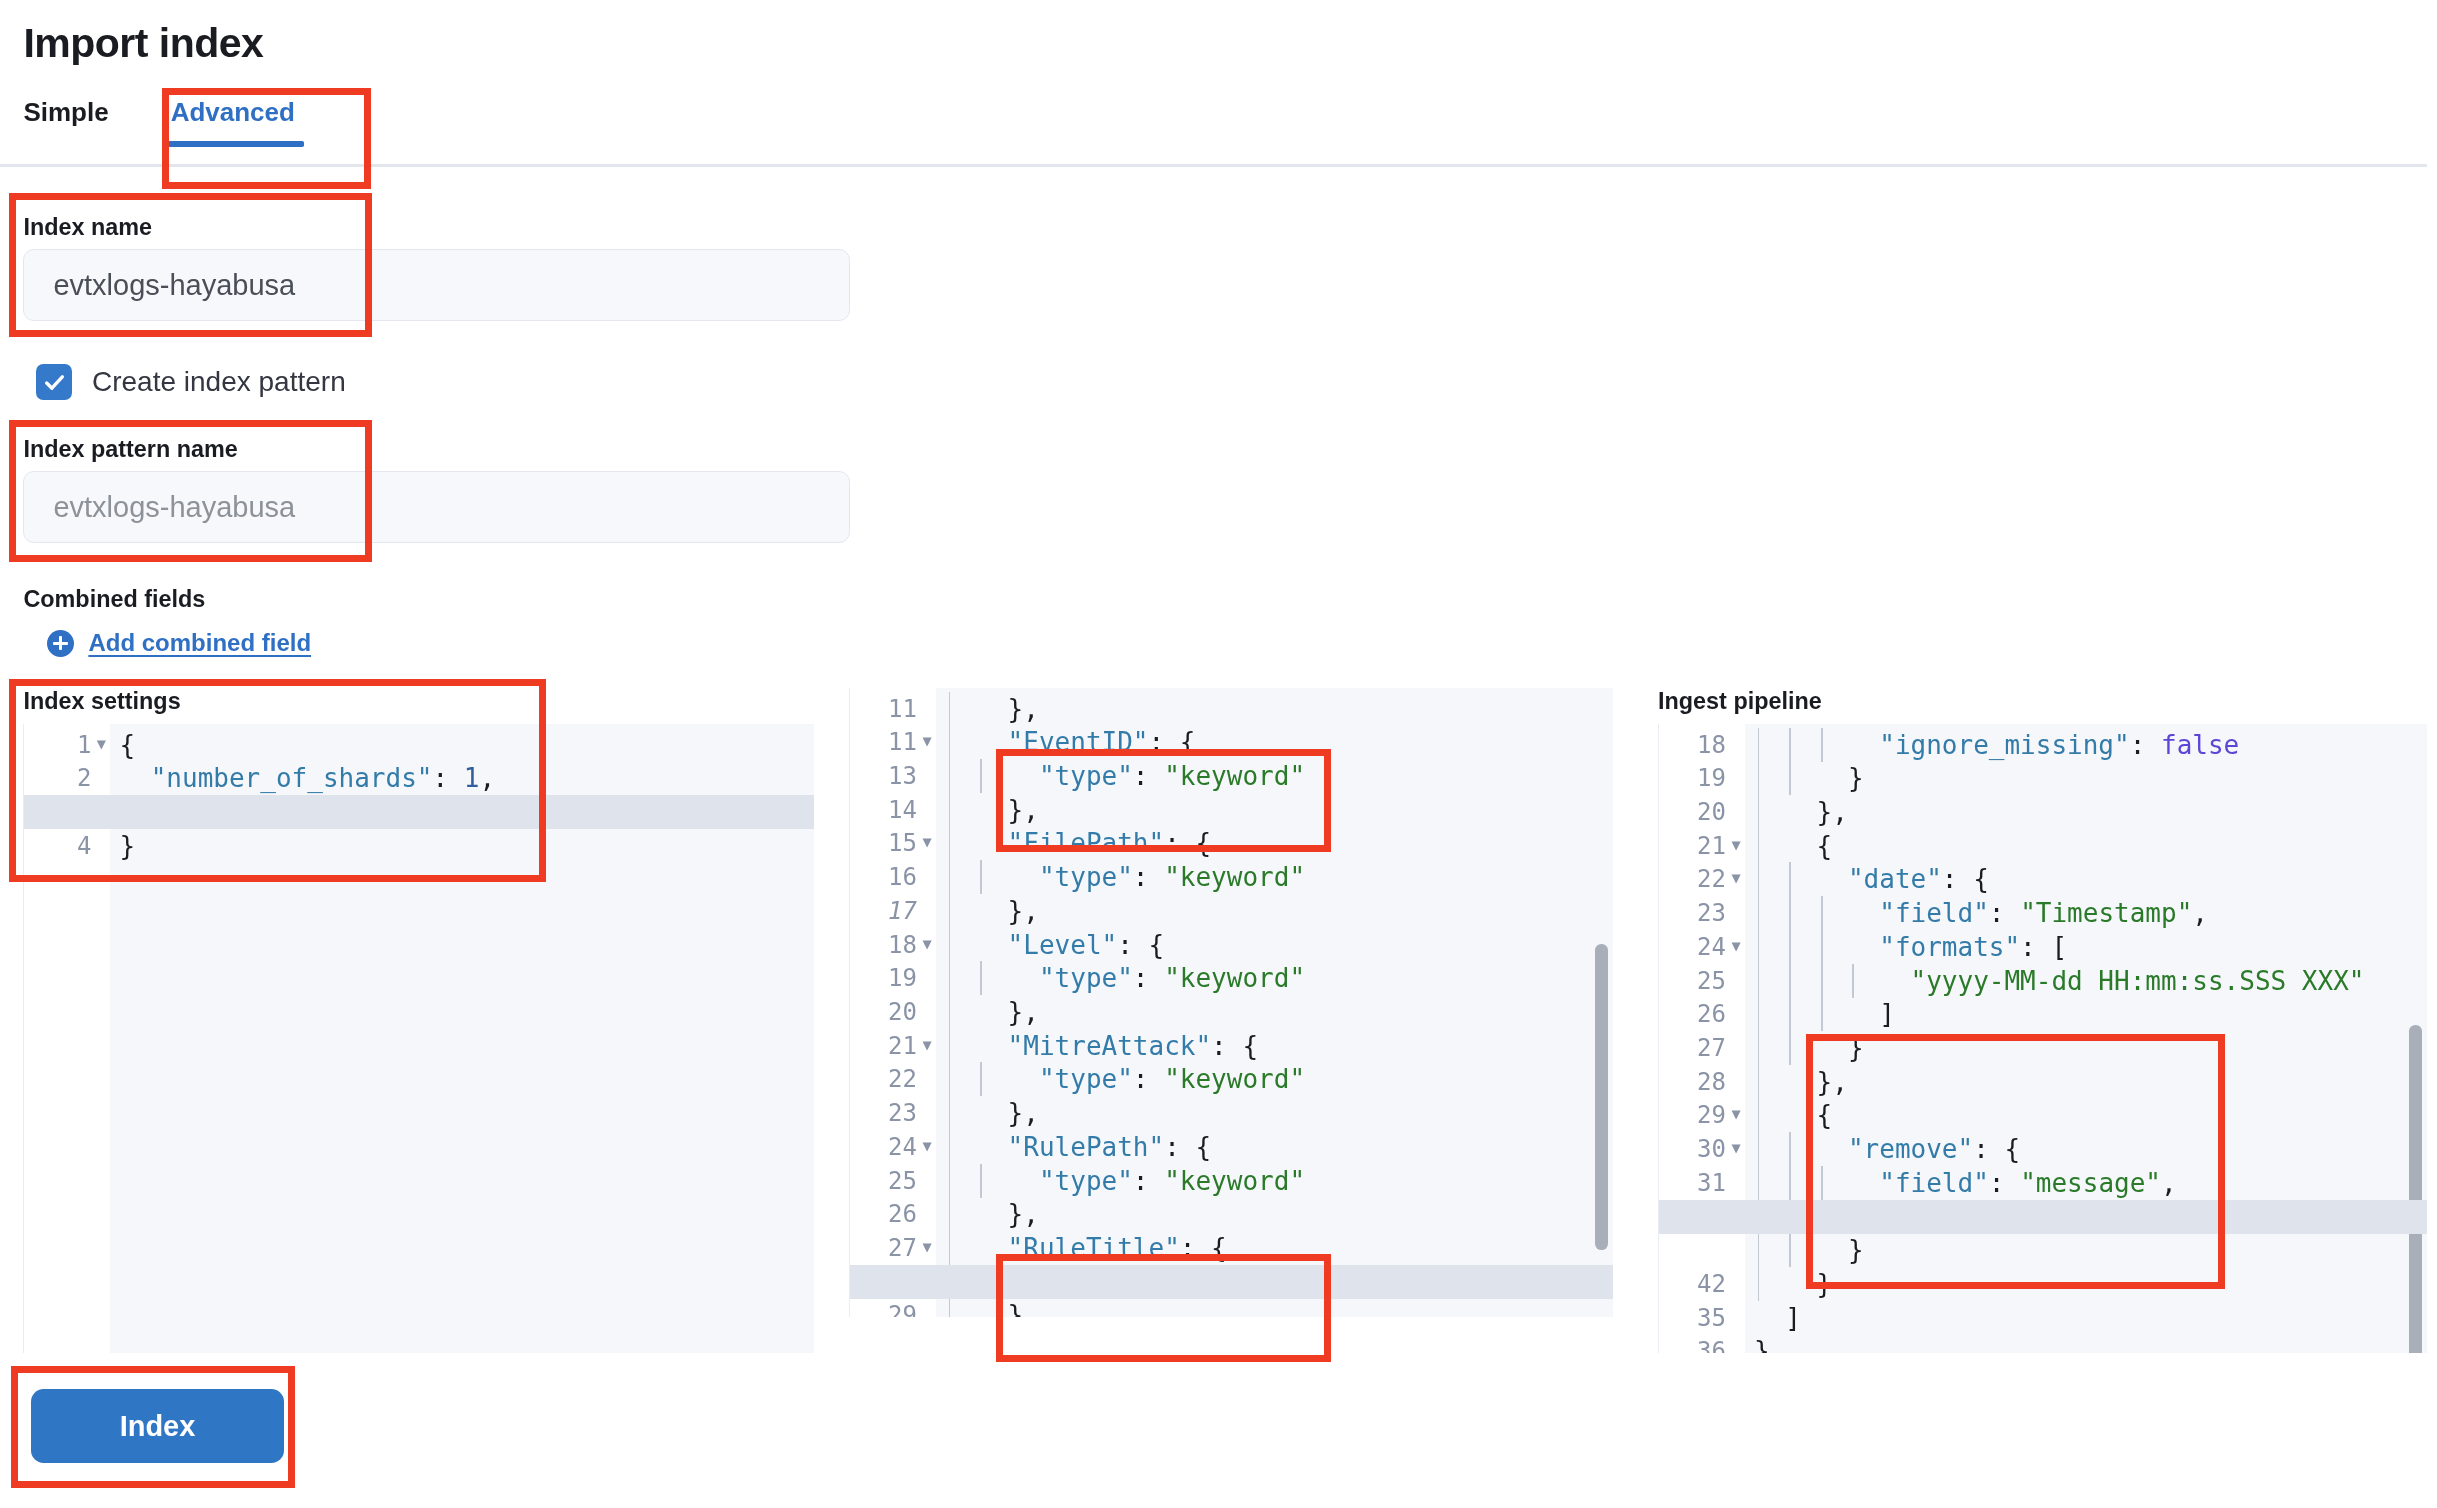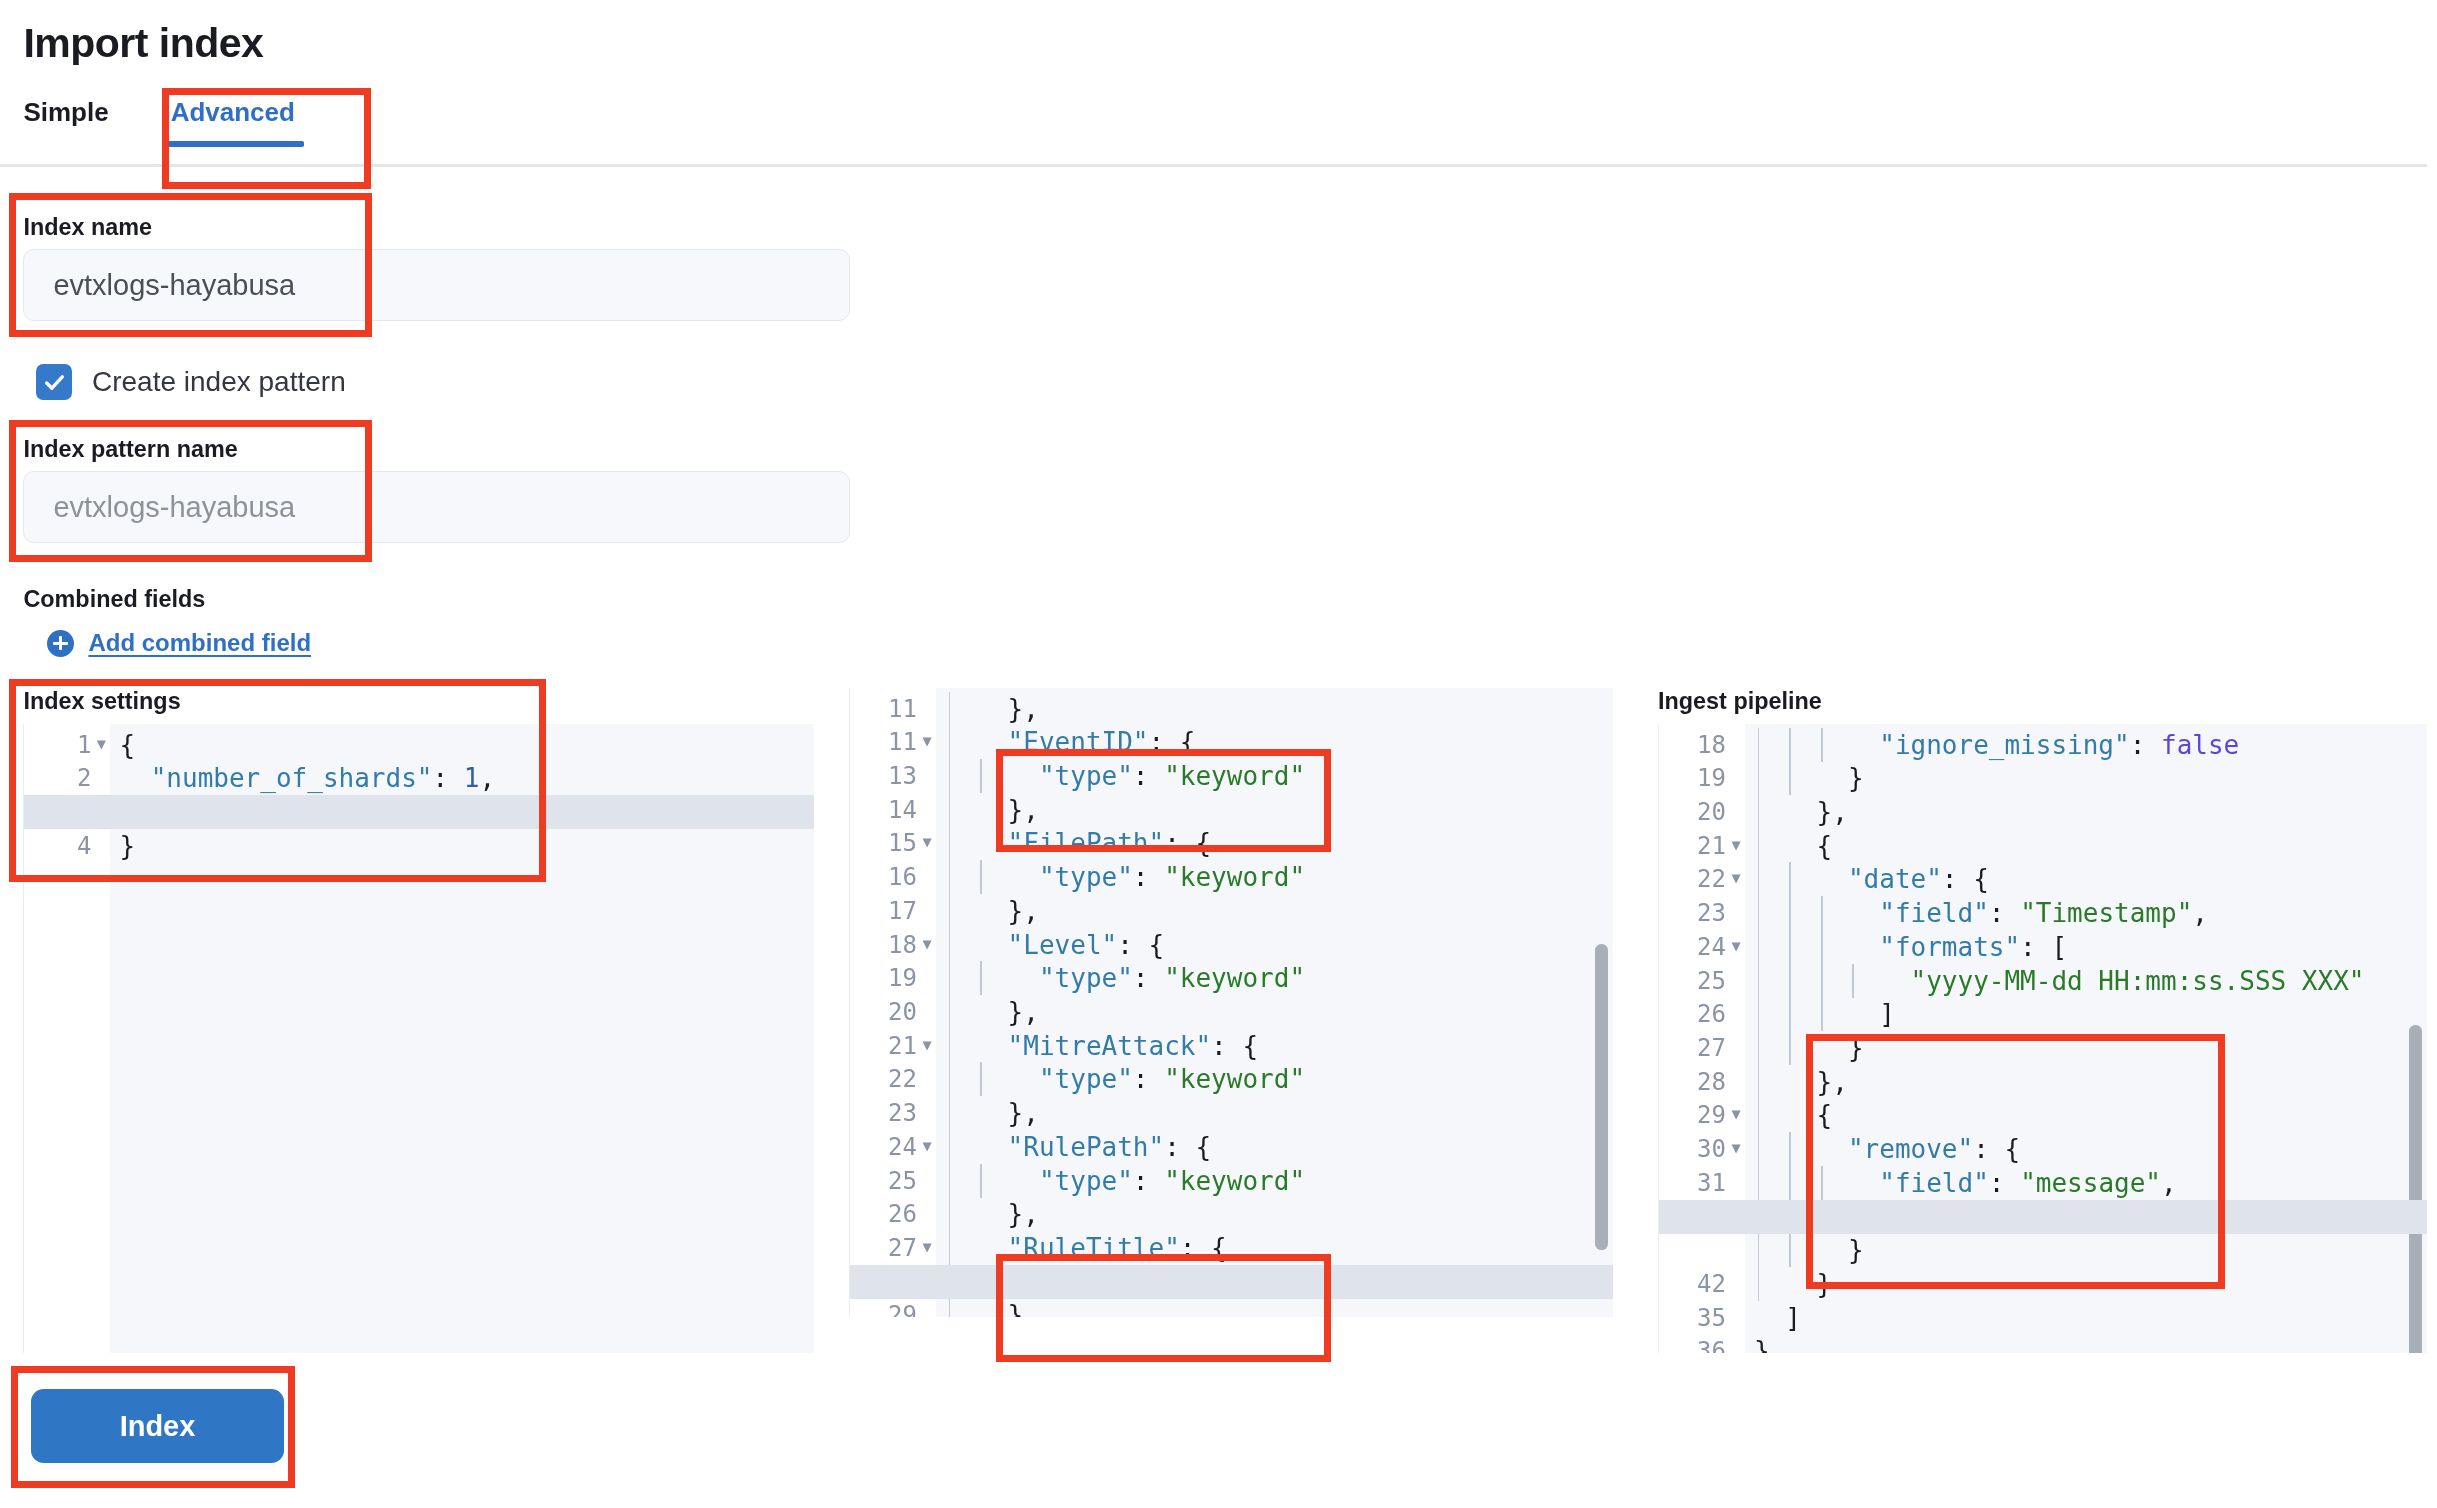--- a/index.html
+++ b/index.html
@@ -240,21 +240,21 @@
             <span class="fold"></span>
           </div>
           <div class="ln" style="top: 138px;">
             <span class="num">15</span>
             <span class="fold">▼</span>
           </div>
           <div class="ln" style="top: 172px;">
             <span class="num">16</span>
             <span class="fold"></span>
           </div>
-          <div class="ln" style="top: 206px;">
+          <div class="ln" style="top: 206px; font-style: italic;">
             <span class="num">17</span>
             <span class="fold"></span>
           </div>
           <div class="ln" style="top: 240px;">
             <span class="num">18</span>
             <span class="fold">▼</span>
           </div>
           <div class="ln" style="top: 273px;">
             <span class="num">19</span>
             <span class="fold"></span>

